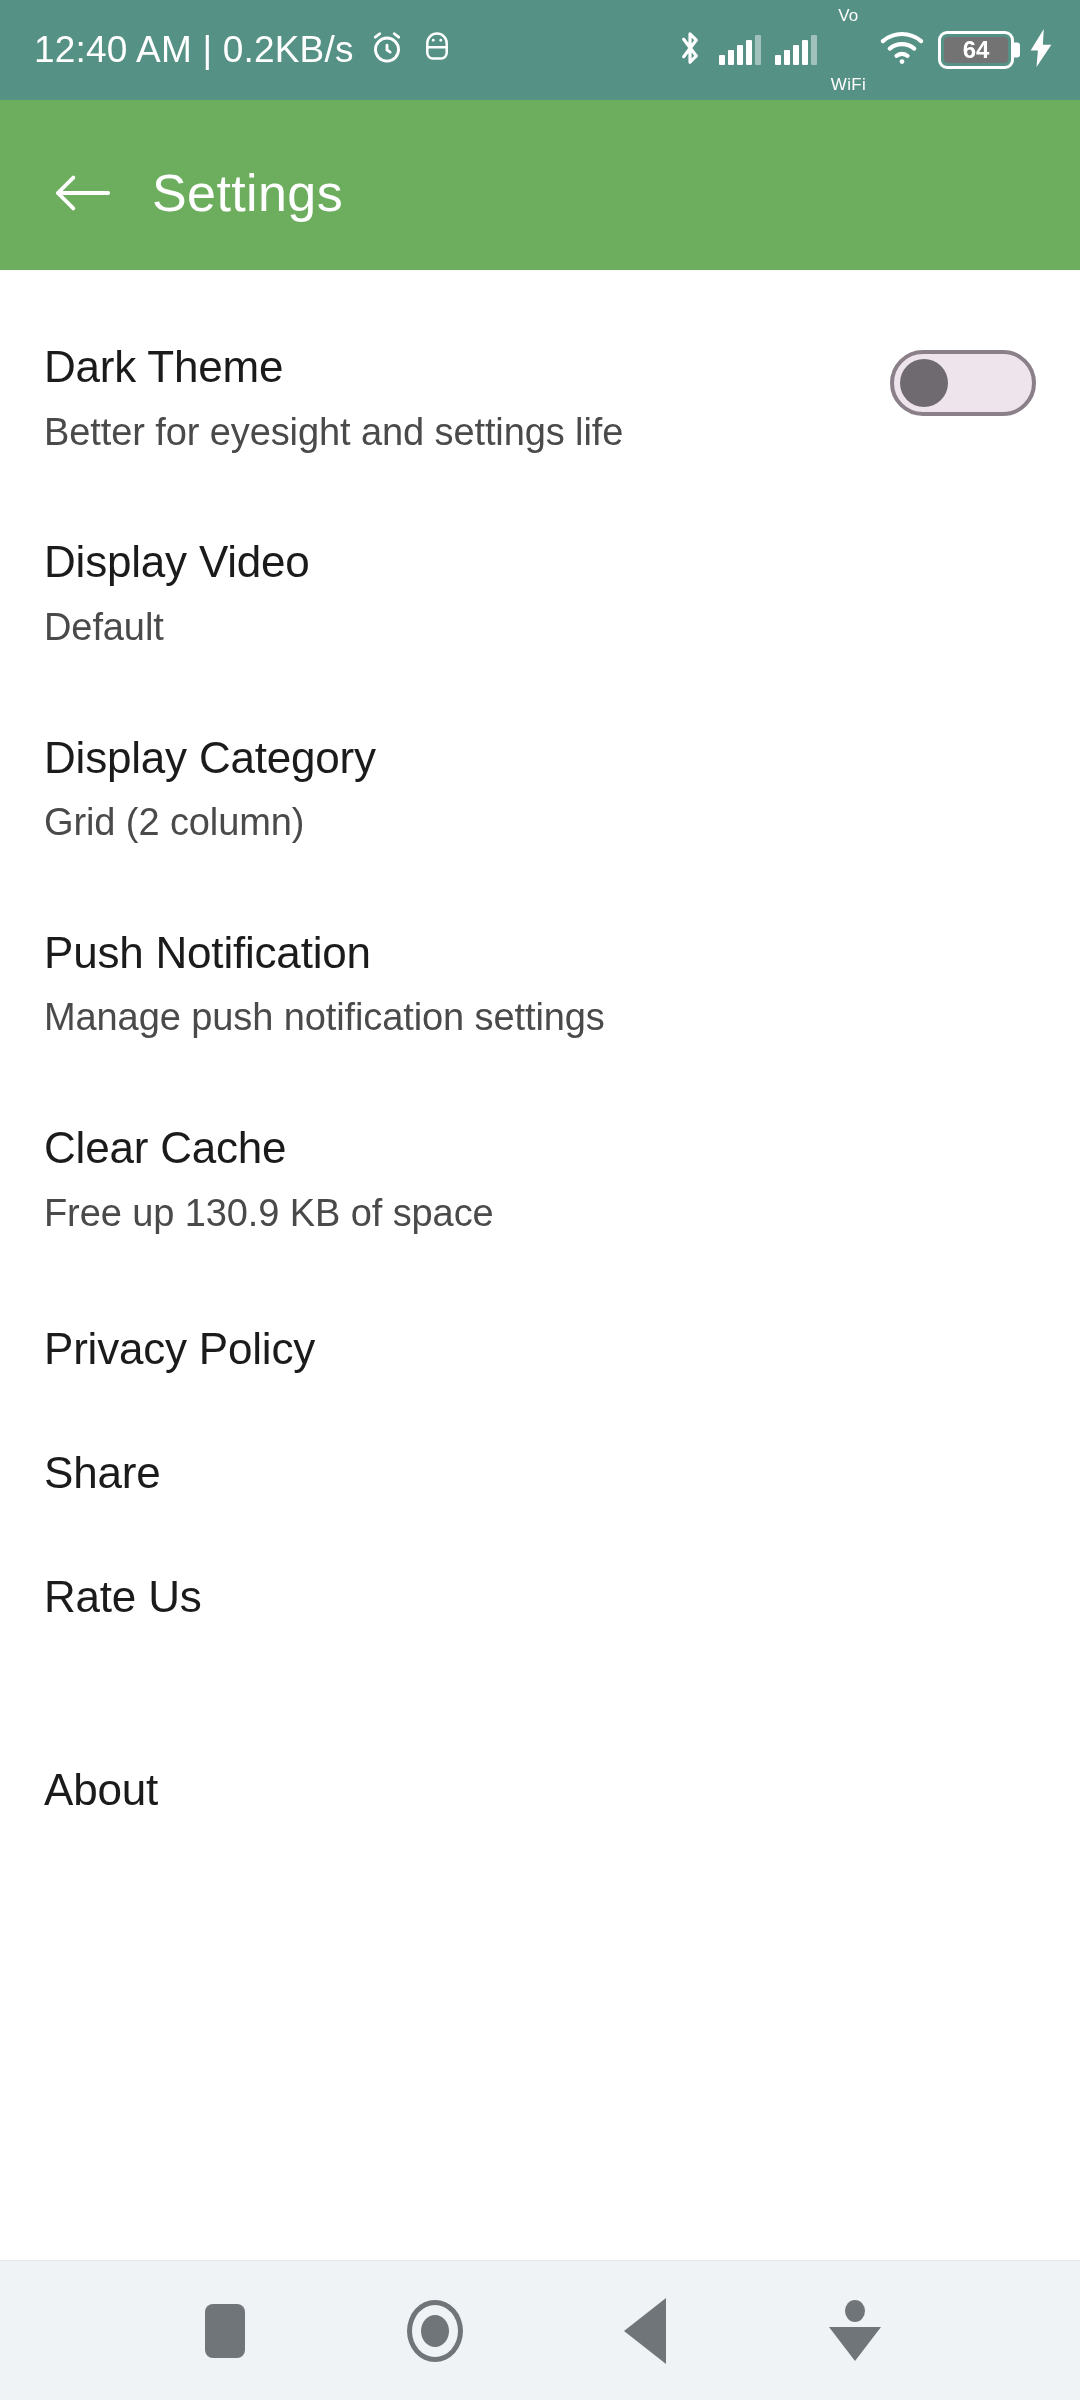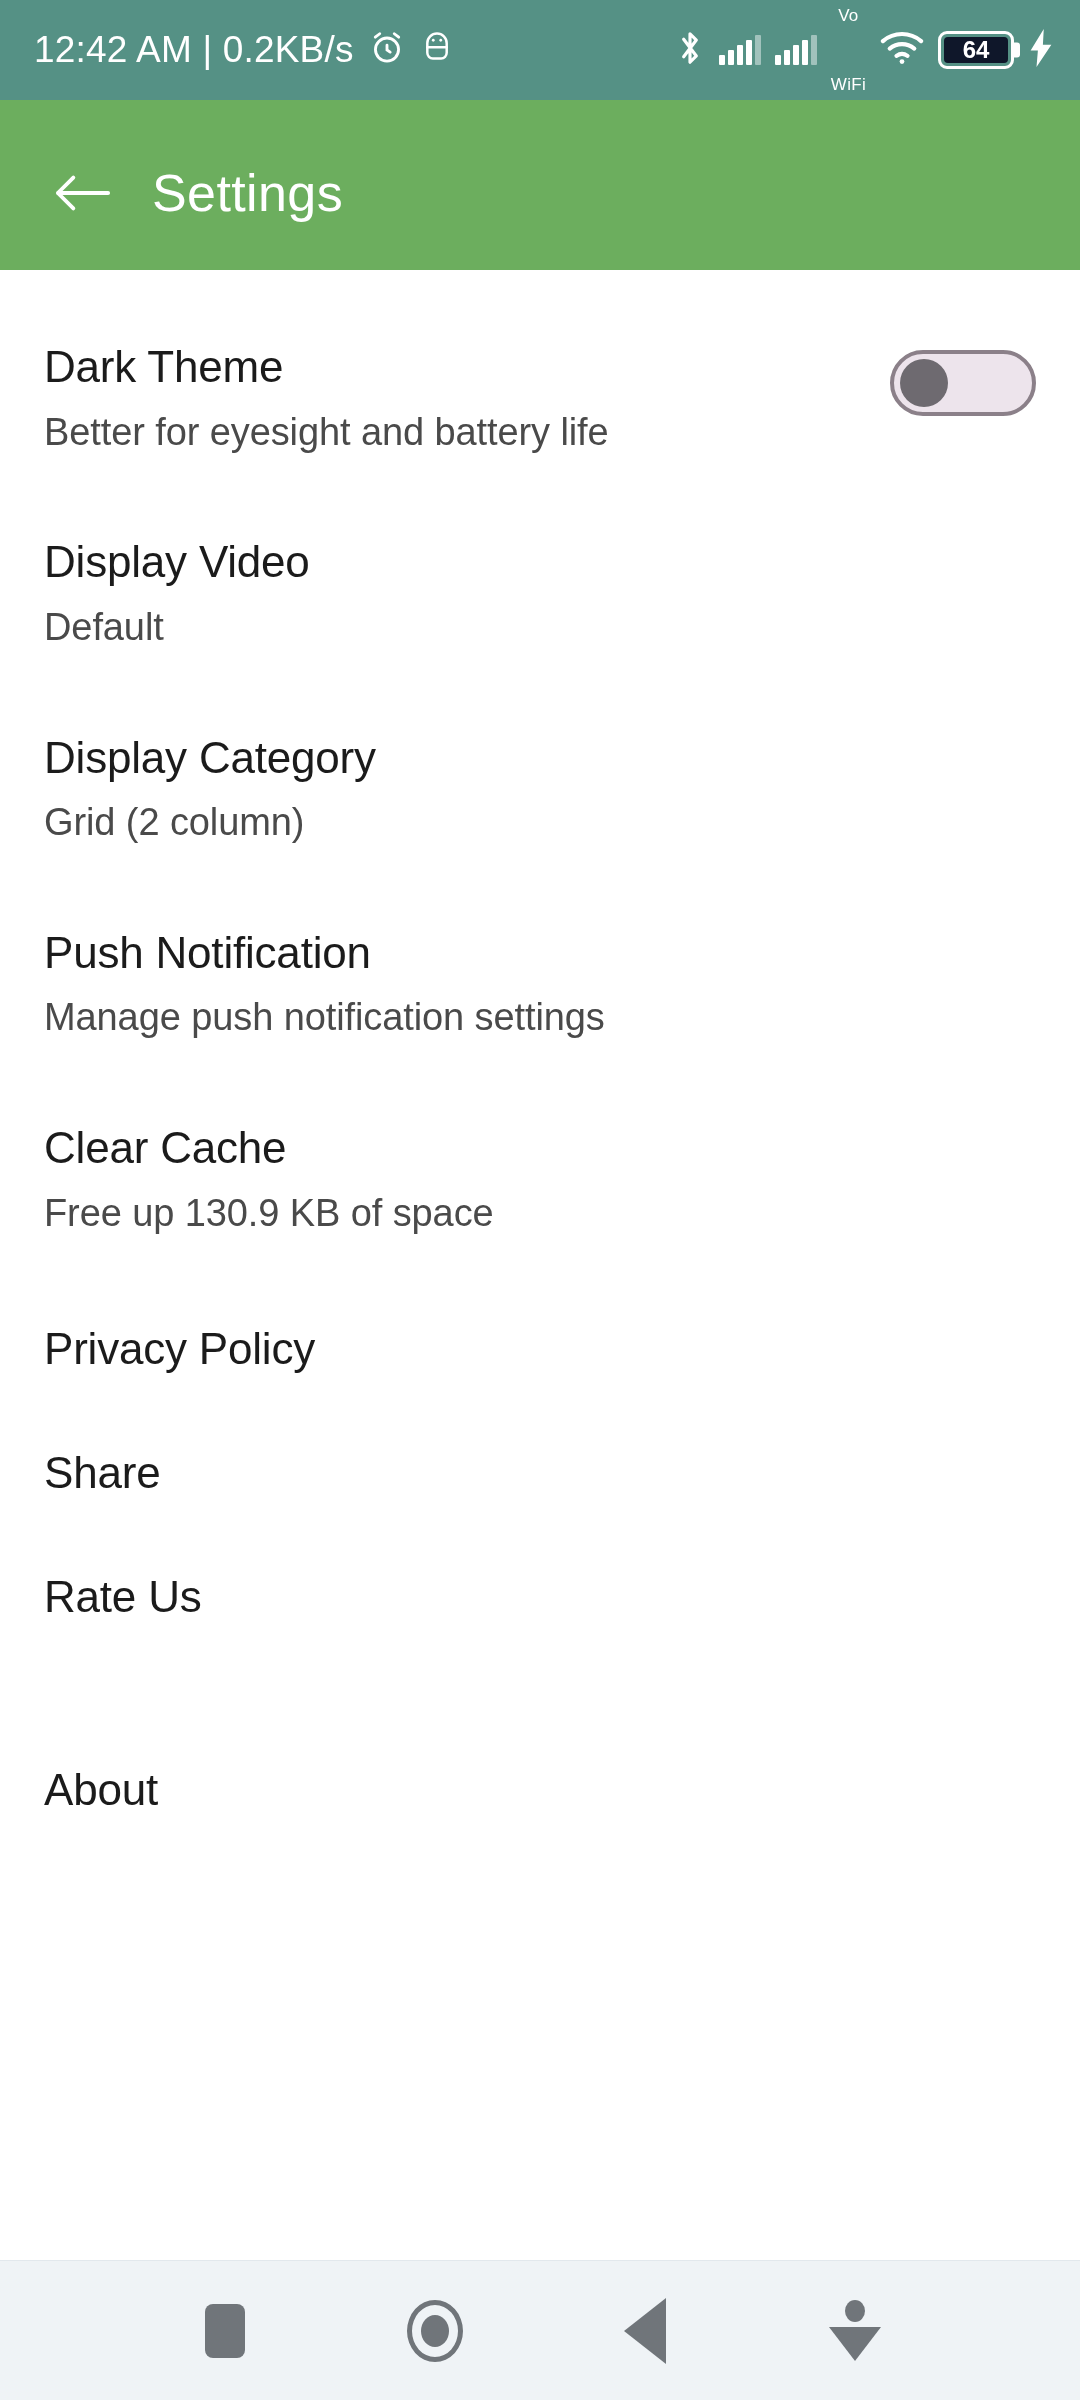--- a/index.html
+++ b/index.html
@@ -42,21 +42,21 @@
   .battery{
     position:relative; width:76px; height:38px;
     border:3px solid #ffffff; border-radius:9px;
     display:flex; align-items:center; padding:3px;
   }
   .battery::after{
     content:""; position:absolute; right:-9px; top:50%; transform:translateY(-50%);
     width:6px; height:15px; background:#ffffff; border-radius:0 3px 3px 0;
   }
   .battery .fill{
-    background:#0f172a; border-radius:4px; height:100%; width:100%;
+    background:#737373; border-radius:4px; height:100%; width:100%;
     display:flex; align-items:center; justify-content:center;
     color:#ffffff; font-size:24px; font-weight:700;
   }
 
   
   .app-bar{
     height:170px; background:#6CAE5E;
     display:flex; align-items:center;
     padding:16px 0 0 52px; gap:38px;
     flex:0 0 auto;
@@ -127,21 +127,21 @@
     border-top:34px solid #70757A;
   }
 </style>
 </head>
 <body>
 
 <div class="phone">
 
   <div class="status-bar">
     <div class="sb-left">
-      <span class="sb-clock">12:42 AM | 0.2KB/s</span>
+      <span class="sb-clock">12:40 AM | 0.2KB/s</span>
 
       <span class="ic">
         <svg width="38" height="38" viewBox="0 0 24 24" fill="none" stroke="#ffffff" stroke-width="1.8">
           <circle cx="12" cy="13" r="7.3"></circle>
           <path d="M12 10.2v3l2 1.4" stroke-linecap="round"></path>
           <path d="M4.6 5.2 7.4 3M19.4 5.2 16.6 3" stroke-linecap="round"></path>
         </svg>
       </span>
 
       <span class="ic">
@@ -209,21 +209,21 @@
       </svg>
     </div>
     <div class="app-title">Settings</div>
   </div>
 
   <div class="content">
 
     <div class="row">
       <div class="row-texts">
         <div class="row-title">Dark Theme</div>
-        <div class="row-sub">Better for eyesight and battery life</div>
+        <div class="row-sub">Better for eyesight and settings life</div>
       </div>
       <div class="toggle">
         <span class="knob"></span>
       </div>
     </div>
 
     <div class="spacer-lg"></div>
 
     <div class="row">
       <div class="row-texts">

